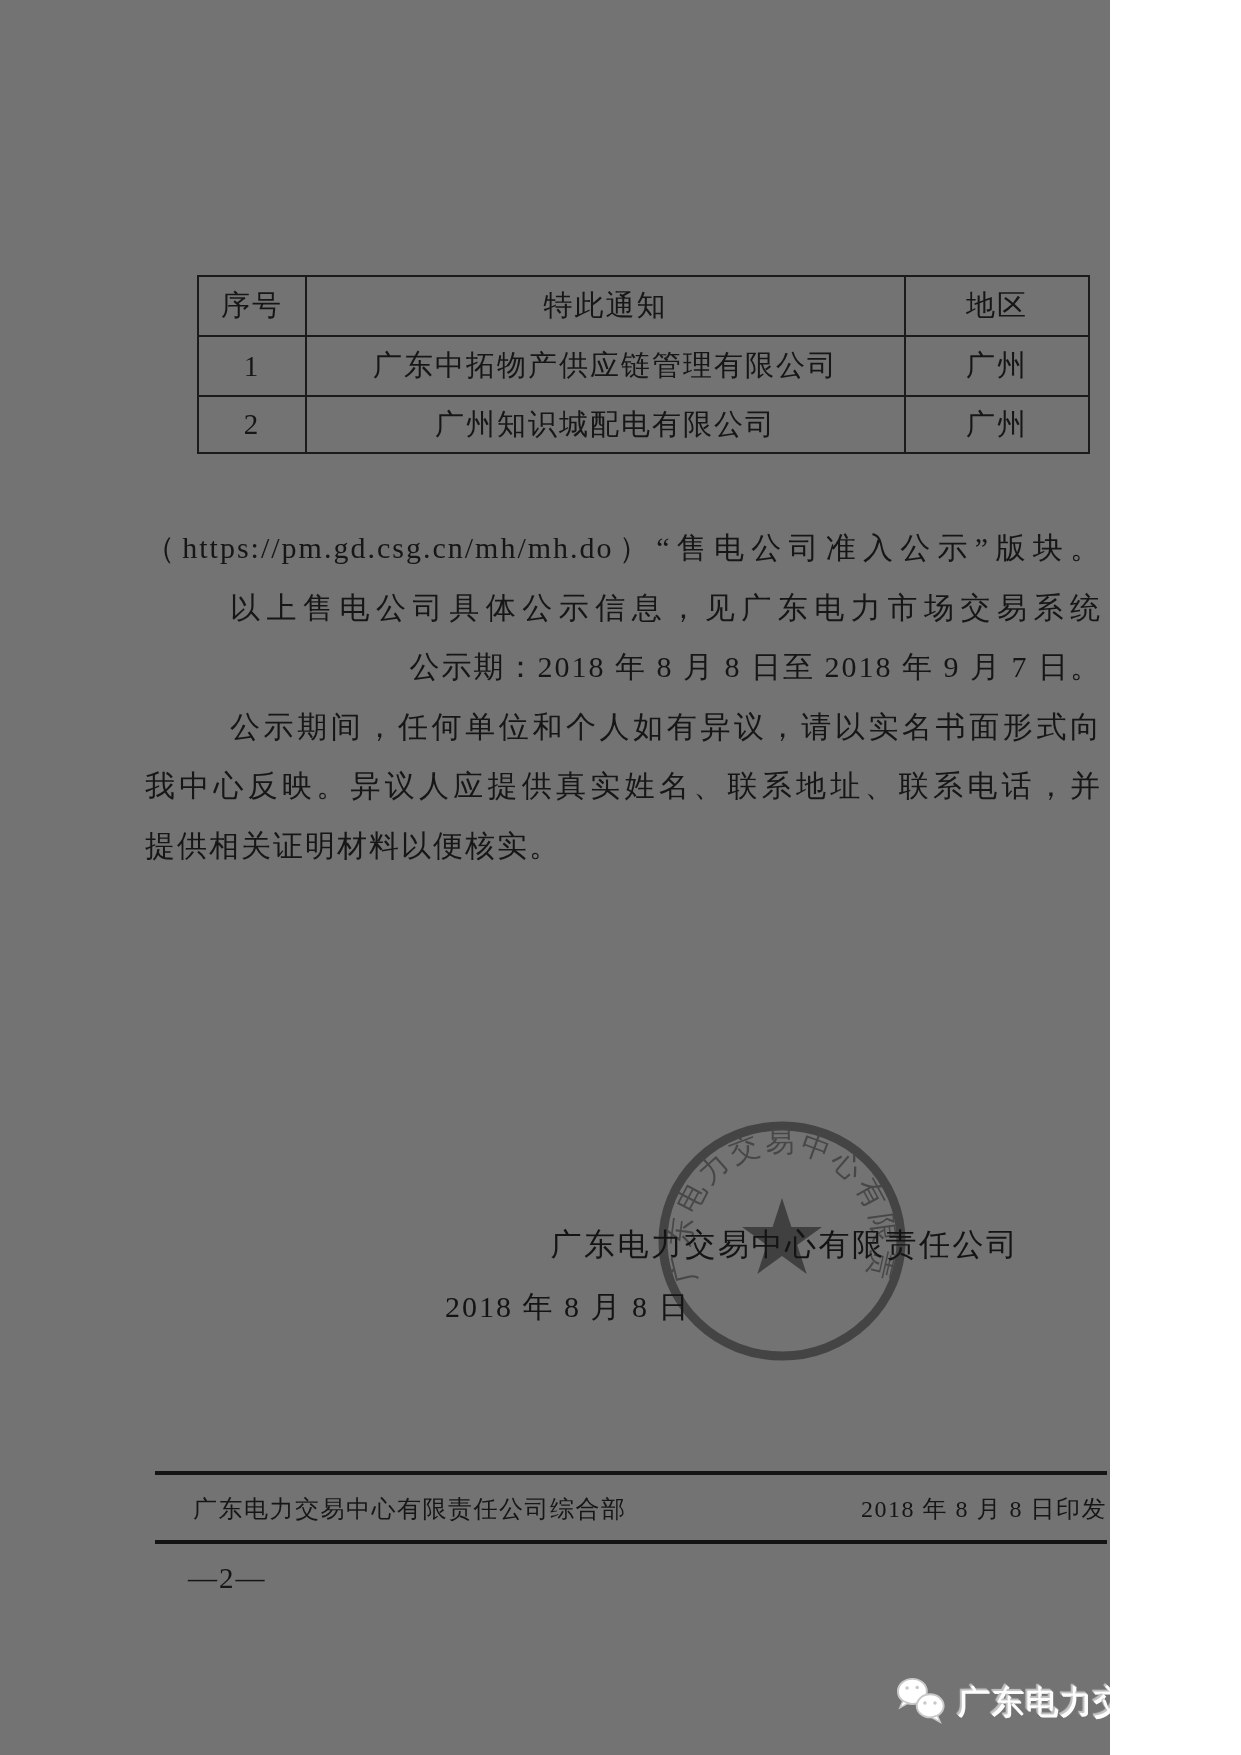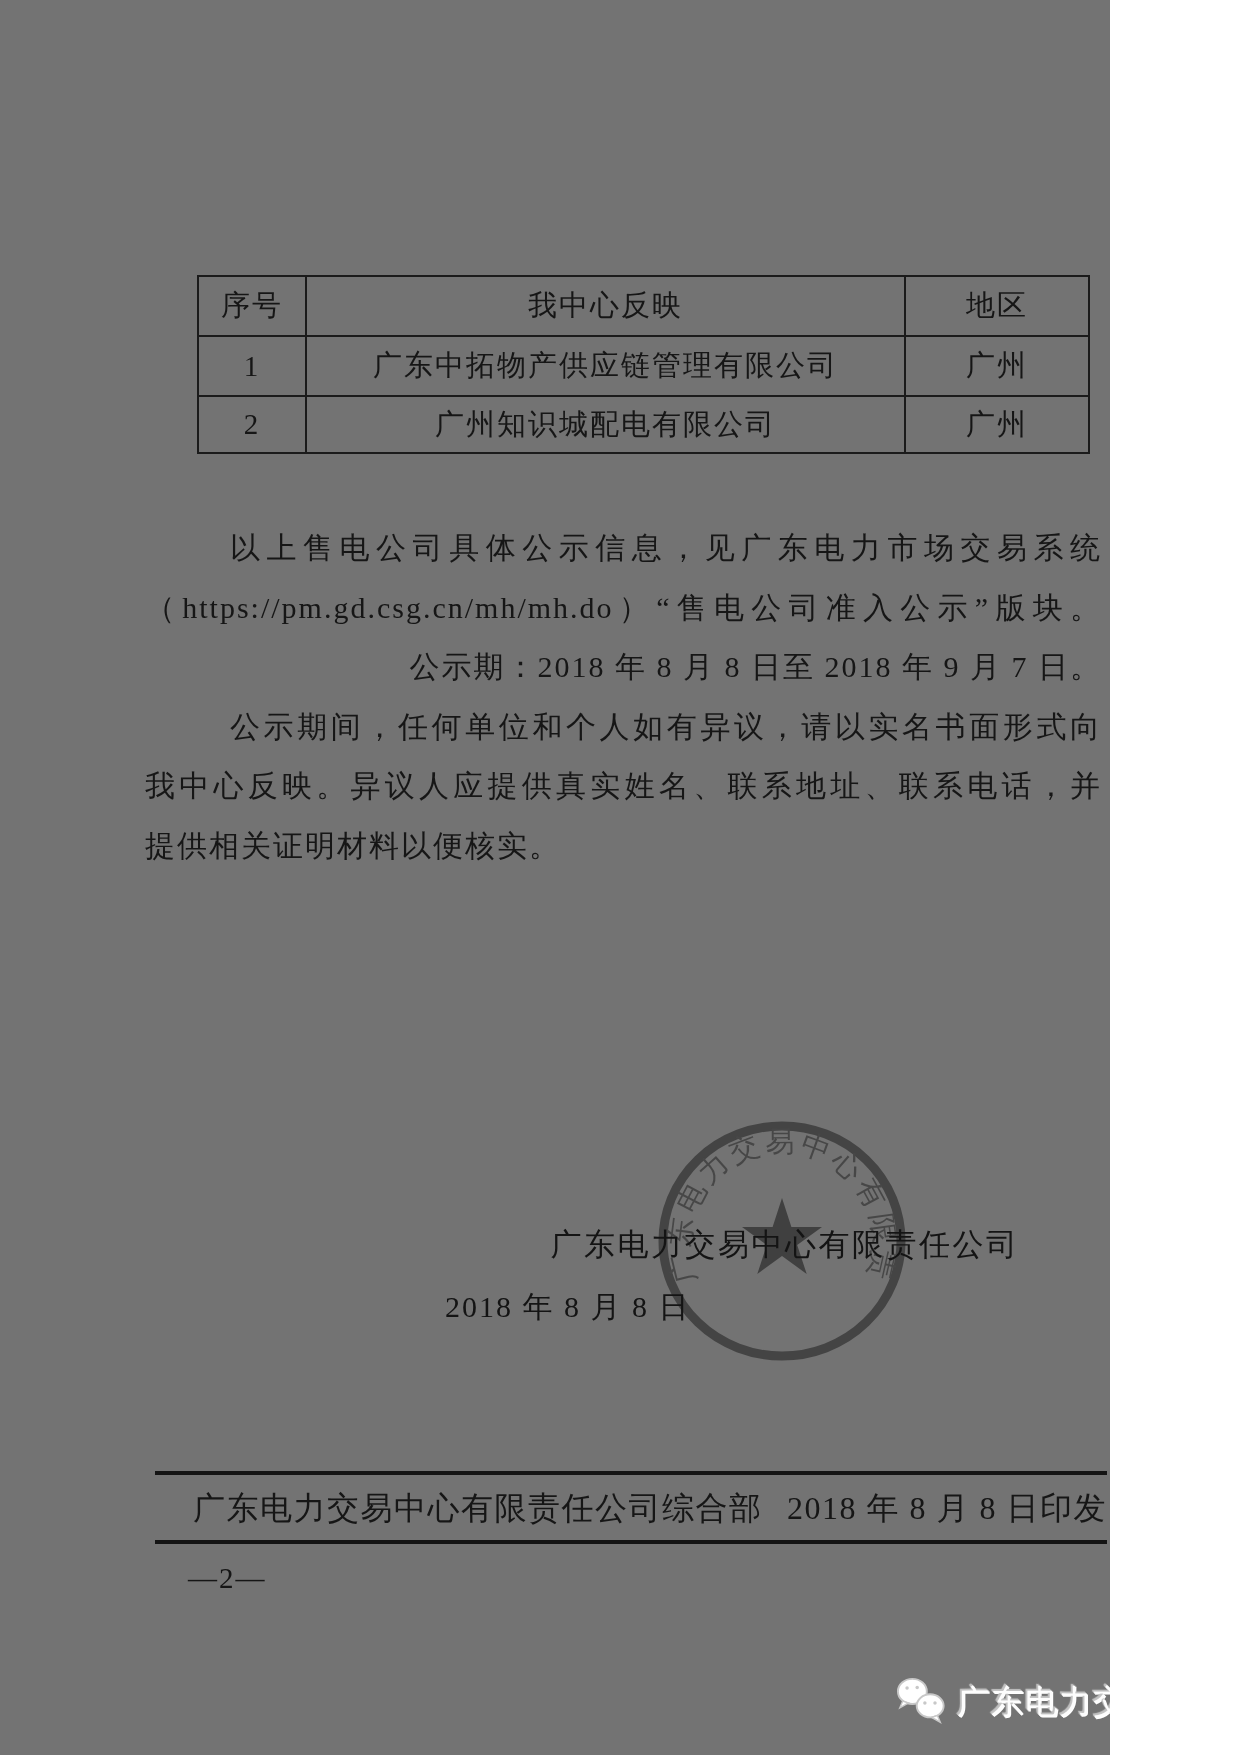--- a/index.html
+++ b/index.html
@@ -73,21 +73,21 @@
     color: #141414; white-space: nowrap; line-height: 58px;
   }
 
   
   .foot-rule { position: absolute; left: 155px; width: 952px; height: 4px; background: #141414; }
   .rule-top { top: 1471px; }
   .rule-bottom { top: 1540px; }
   .foot-row {
     position: absolute; left: 155px; top: 1483px; width: 952px;
     display: flex; justify-content: space-between; align-items: center;
-    height: 52px; font-size: 32px; letter-spacing: 1.5px; color: #161616;
+    height: 52px; font-size: 24px; letter-spacing: 1.5px; color: #161616;
     box-sizing: border-box; padding-left: 38px;
   }
   .page-num {
     position: absolute; left: 188px; top: 1562px;
     font-size: 29px; letter-spacing: 2px; color: #161616;
   }
 
   
   .watermark {
     position: absolute; left: 893px; top: 1676px;
@@ -108,39 +108,39 @@
 
   <table class="doc-table">
     <colgroup>
       <col style="width:108px">
       <col style="width:599px">
       <col style="width:184px">
     </colgroup>
     <tbody>
         <tr class="r-head">
       <th>序号</th>
-      <th>我中心反映</th>
+      <th>特此通知</th>
       <th>地区</th>
     </tr>
     <tr class="r-1">
       <td>1</td>
       <td>广东中拓物产供应链管理有限公司</td>
       <td>广州</td>
     </tr>
     <tr class="r-2">
       <td>2</td>
       <td>广州知识城配电有限公司</td>
       <td>广州</td>
     </tr>
   </tbody>
     </table>
 
   <div class="body-text">
+    <div class="line just">（https://pm.gd.csg.cn/mh/mh.do）“售电公司准入公示”版块。</div>
     <div class="line ind just">以上售电公司具体公示信息，见广东电力市场交易系统</div>
-    <div class="line just">（https://pm.gd.csg.cn/mh/mh.do）“售电公司准入公示”版块。</div>
     <div class="line ind">公示期：2018 年 8 月 8 日至 2018 年 9 月 7 日。</div>
     <div class="line ind just">公示期间，任何单位和个人如有异议，请以实名书面形式向</div>
     <div class="line just">我中心反映。异议人应提供真实姓名、联系地址、联系电话，并</div>
     <div class="line">提供相关证明材料以便核实。</div>
   </div>
 
 
   <svg class="seal" viewBox="0 0 252 245">
     <defs>
       <path id="ringPath" d="M 41.6 160 A 92 92 0 1 1 210.4 160" fill="none"></path>

